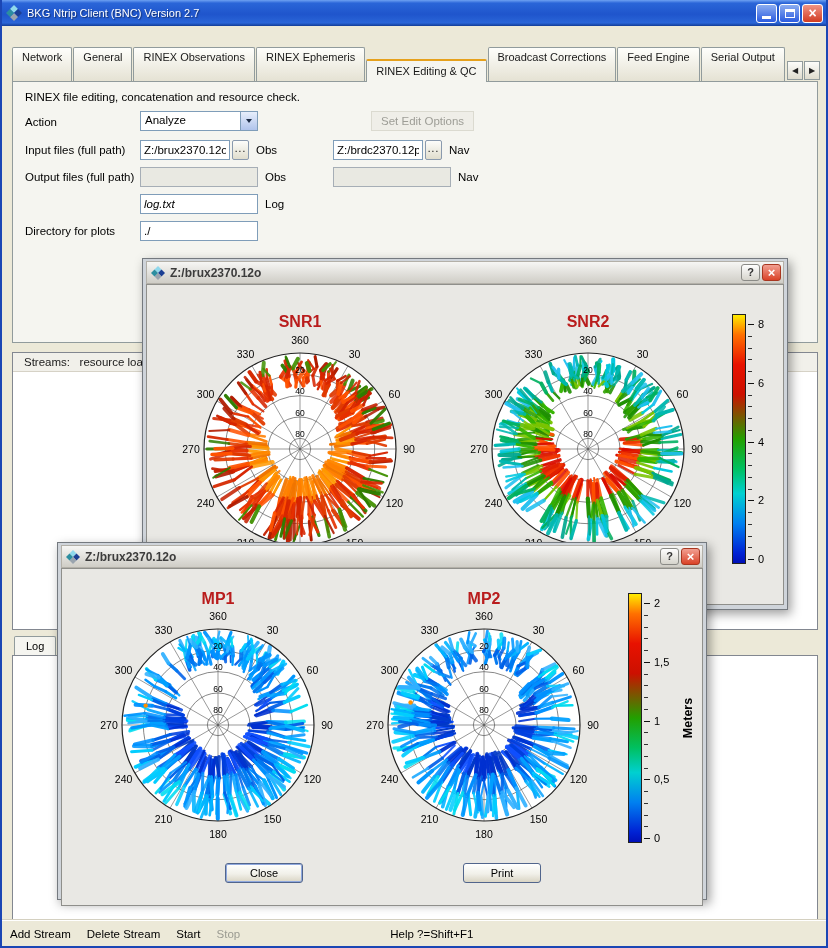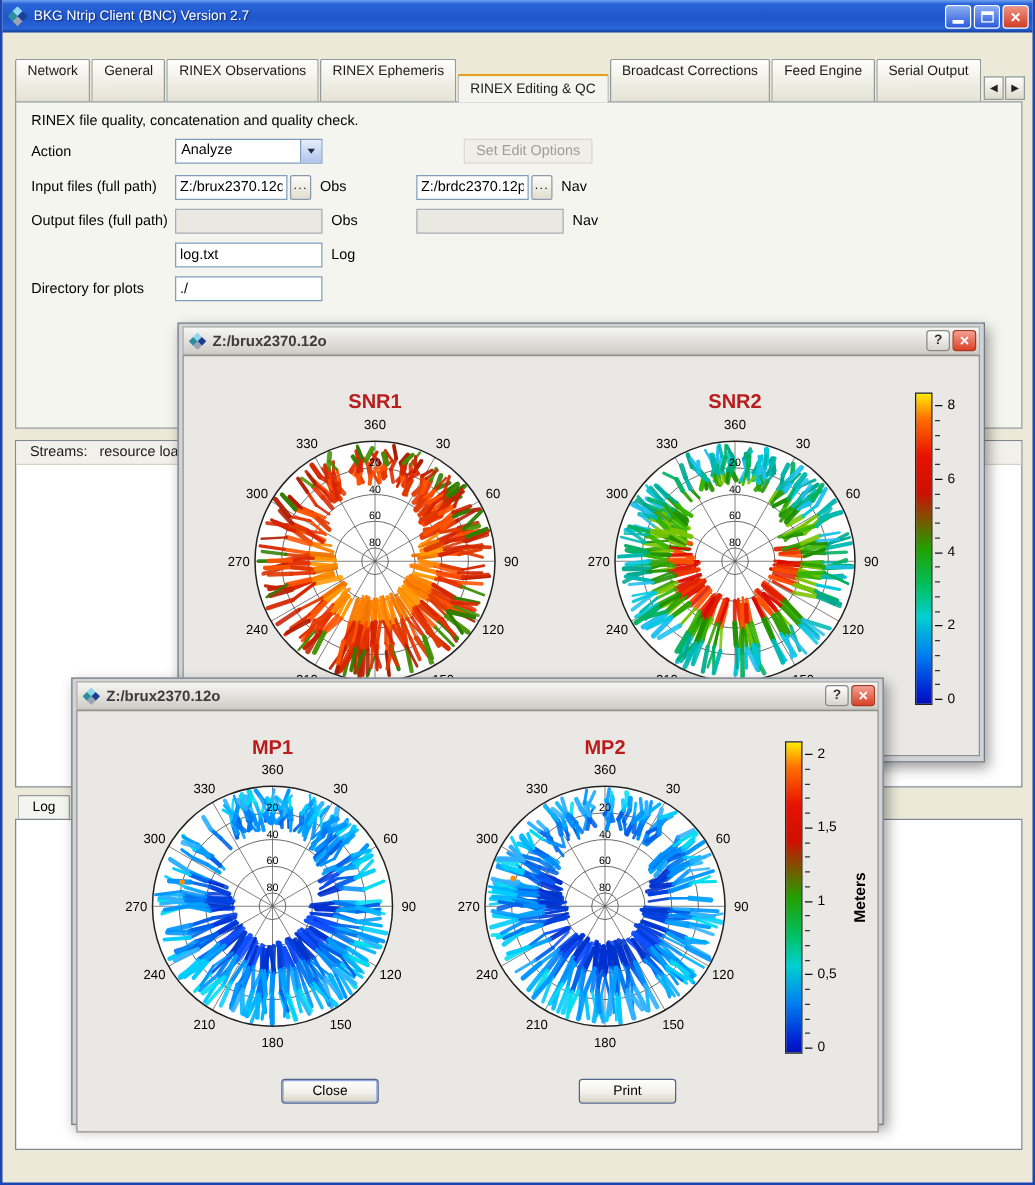--- a/index.html
+++ b/index.html
@@ -129,21 +129,21 @@
     <div class="tab">Broadcast Corrections</div>
     <div class="tab">Feed Engine</div>
     <div class="tab">Serial Output</div>
   </div>
   <div class="tab-arrows">
     <div class="tab-arrow">◀</div>
     <div class="tab-arrow">▶</div>
   </div>
 
   <div class="tabpage">
-    <div class="desc">RINEX file quality, concatenation and quality check.</div>
+    <div class="desc">RINEX file editing, concatenation and resource check.</div>
 
     <span class="form-label" style="left:12px;top:34px">Action</span>
     <div class="combo">
       <span class="combo-text">Analyze</span>
       <span class="combo-btn">
           <span class="combo-arrow"></span>
         </span>
     </div>
     <div class="btn-flat-disabled">Set Edit Options</div>
 
@@ -154,34 +154,41 @@
     <input class="field" style="left: 320px; top: 58px; width: 90px;" value="Z:/brdc2370.12p">
     <div class="btn-browse" style="left:412px;top:58px">...</div>
     <span class="form-label" style="left:436px;top:62px">Nav</span>
 
     <span class="form-label" style="left:12px;top:89px">Output files (full path)</span>
     <input class="field disabled" style="left: 127px; top: 85px; width: 118px;">
     <span class="form-label" style="left:252px;top:89px">Obs</span>
     <input class="field disabled" style="left: 320px; top: 85px; width: 118px;">
     <span class="form-label" style="left:445px;top:89px">Nav</span>
 
-    <input class="field" style="left: 127px; top: 112px; width: 118px;" value="log.txt">
+    <input class="field" style="left: 127px; top: 112px; width: 118px; font-style: italic;" value="log.txt">
     <span class="form-label" style="left:252px;top:116px">Log</span>
 
     <span class="form-label" style="left:12px;top:143px">Directory for plots</span>
     <input class="field" style="left: 127px; top: 139px; width: 118px;" value="./">
   </div>
 
   <div class="streams-panel">
     <div class="streams-header">Streams:   resource load</div>
   </div>
 
   <div class="log-tab">Log</div>
   <div class="log-panel"></div>
 
+  <div class="statusbar">
+    <span class="sb-action">Add Stream</span>
+    <span class="sb-action">Delete Stream</span>
+    <span class="sb-action">Start</span>
+    <span class="sb-action disabled">Stop</span>
+    <span class="sb-help">Help ?=Shift+F1</span>
+  </div>
 
   <div class="dialog dialog-snr">
     <div class="dialog-titlebar">
       <svg class="bnc-icon" width="14" height="14" viewBox="0 0 16 16">
         <path d="M8 0 L12 4 L8 8 L4 4 Z" fill="#8fd8ec"></path>
           <path d="M12 4 L16 8 L12 12 L8 8 Z" fill="#1c3f94"></path>
         <path d="M8 8 L12 12 L8 16 L4 12 Z" fill="#9aa4ae"></path>
           <path d="M4 4 L8 8 L4 12 L0 8 Z" fill="#2c8ea0"></path>
       </svg>
       <span class="dialog-title">Z:/brux2370.12o</span>

